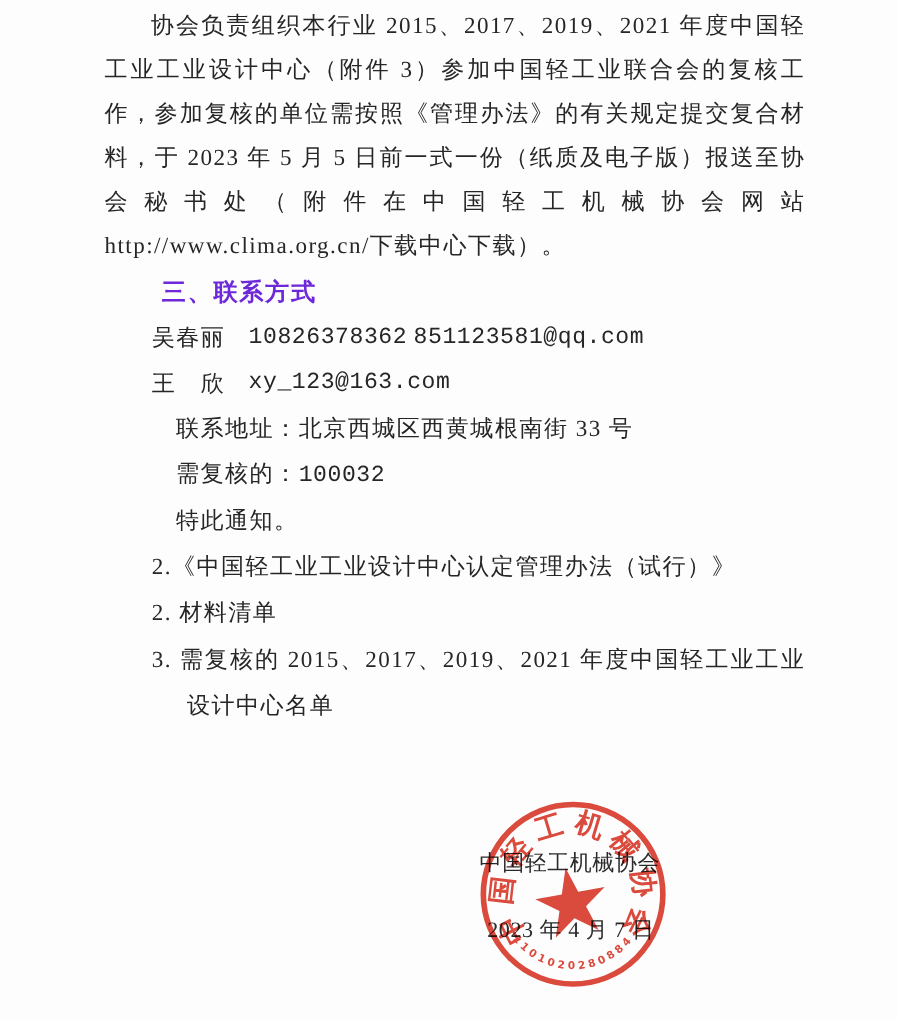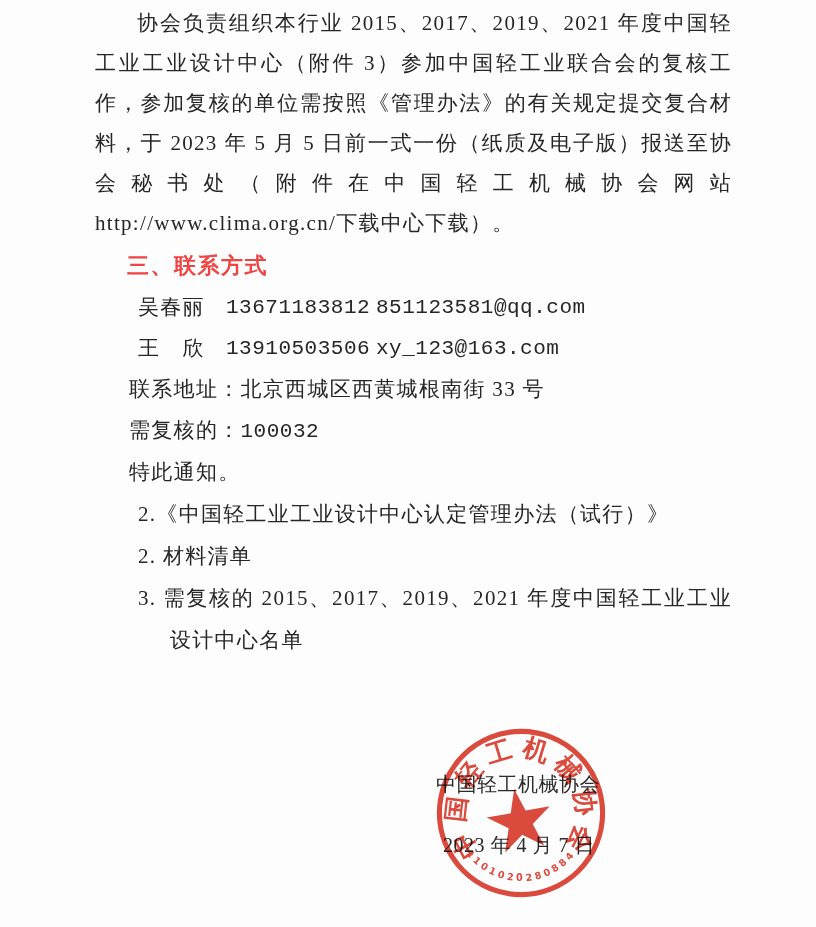--- a/index.html
+++ b/index.html
@@ -20,39 +20,39 @@
     font-size: 21px;
     letter-spacing: 1.3px;
   }
   .para {
     margin: 0;
     line-height: 40px;
     text-align: justify;
     text-indent: 2em;
   }
   .heading {
-    margin: 2px 0 0 32px;
+    margin: 2px 0 0 52px;
     font-family: "Liberation Sans", "DejaVu Sans", sans-serif;
     font-weight: bold;
     font-size: 22px;
     line-height: 42px;
-    color: #ef4444;
+    color: #6d28d9;
     letter-spacing: 1.5px;
   }
   .contact-row {
     display: flex;
     margin-left: 43px;
     line-height: 41px;
     align-items: center;
   }
   .c-name  { width: 88px;  flex: none; }
   .c-phone { width: 150px; flex: none; font-family: "Liberation Mono", "DejaVu Sans Mono", monospace; letter-spacing: 0.5px; }
   .c-email { font-family: "Liberation Mono", "DejaVu Sans Mono", monospace; letter-spacing: 0.5px; }
   .line {
-    margin-left: 34px;
+    margin-left: 65px;
     line-height: 41px;
   }
   .mono { font-family: "Liberation Mono", "DejaVu Sans Mono", monospace; letter-spacing: 0.5px; }
   .attach-label {
     margin: 42px 0 0 43px;
     line-height: 42px;
   }
   .attach-list {
     margin: 0 0 0 43px;
     padding: 0;
@@ -109,27 +109,26 @@
 <div class="page">
 
   <div class="content">
 
     <p class="para">协会负责组织本行业 2015、2017、2019、2021 年度中国轻工业工业设计中心（附件 3）参加中国轻工业联合会的复核工作，参加复核的单位需按照《管理办法》的有关规定提交复合材料，于 2023 年 5 月 5 日前一式一份（纸质及电子版）报送至协会秘书处（附件在中国轻工机械协会网站 http://www.clima.org.cn/下载中心下载）。</p>
 
     <h3 class="heading">三、联系方式</h3>
 
     <div class="contact-row">
       <span class="c-name">吴春丽</span>
-      <span class="c-phone">13671183812</span>
+      <span class="c-phone">10826378362</span>
       <span class="c-email">851123581@qq.com</span>
     </div>
 
     <div class="contact-row">
       <span class="c-name">王　欣</span>
-      <span class="c-phone">13910503506</span>
       <span class="c-email">xy_123@163.com</span>
     </div>
 
     <div class="line">
       <span>联系地址：</span><span>北京西城区西黄城根南街 33 号</span>
     </div>
 
     <div class="line">
       <span>需复核的：</span><span class="mono">100032</span>
     </div>

